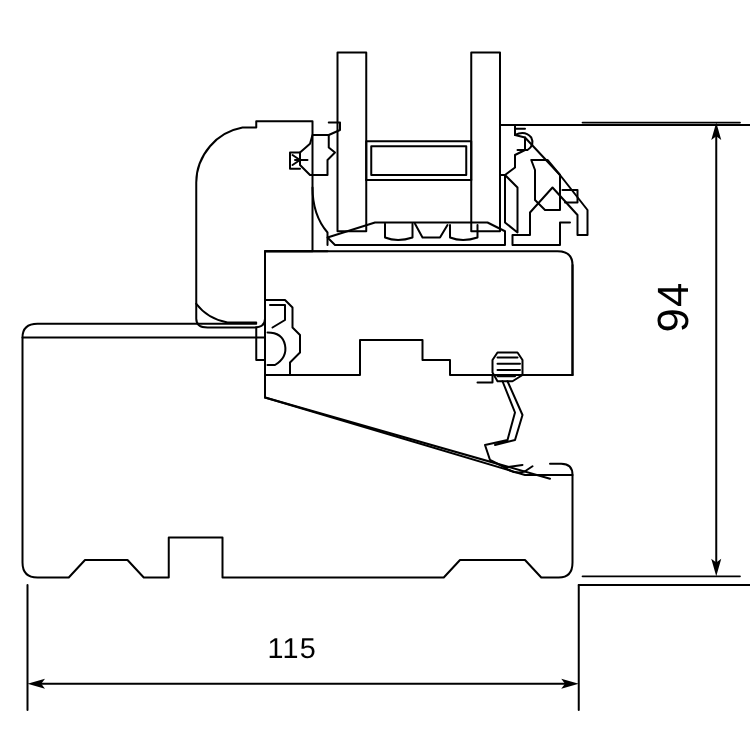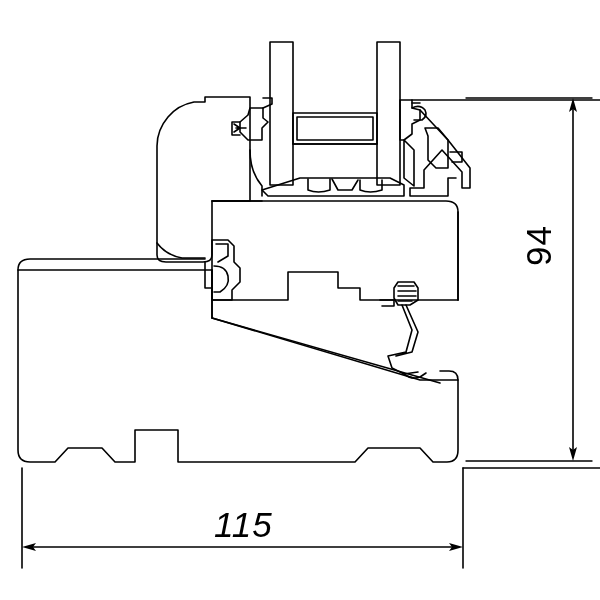--- a/index.html
+++ b/index.html
@@ -10,24 +10,23 @@
   #dwg{position:absolute;left:0;top:0;width:600px;height:600px;}
   .dimtext{
     position:absolute;
     font-family:"Liberation Sans", sans-serif;
     color:#000;
     white-space:nowrap;
     user-select:none;
   }
   #dim-width-label{
     left:0;top:0;
-    font-size:35px;
+    font-size:23px;
     letter-spacing:1px;
     transform:translate(214px,505px);
-    font-style:italic;
   }
   #dim-height-label{
     left:0;top:0;
     font-size:35px;
     letter-spacing:1px;
     transform:translate(519px,266px) rotate(-90deg);
     transform-origin:0 0;
   }
 </style>
 </head>

